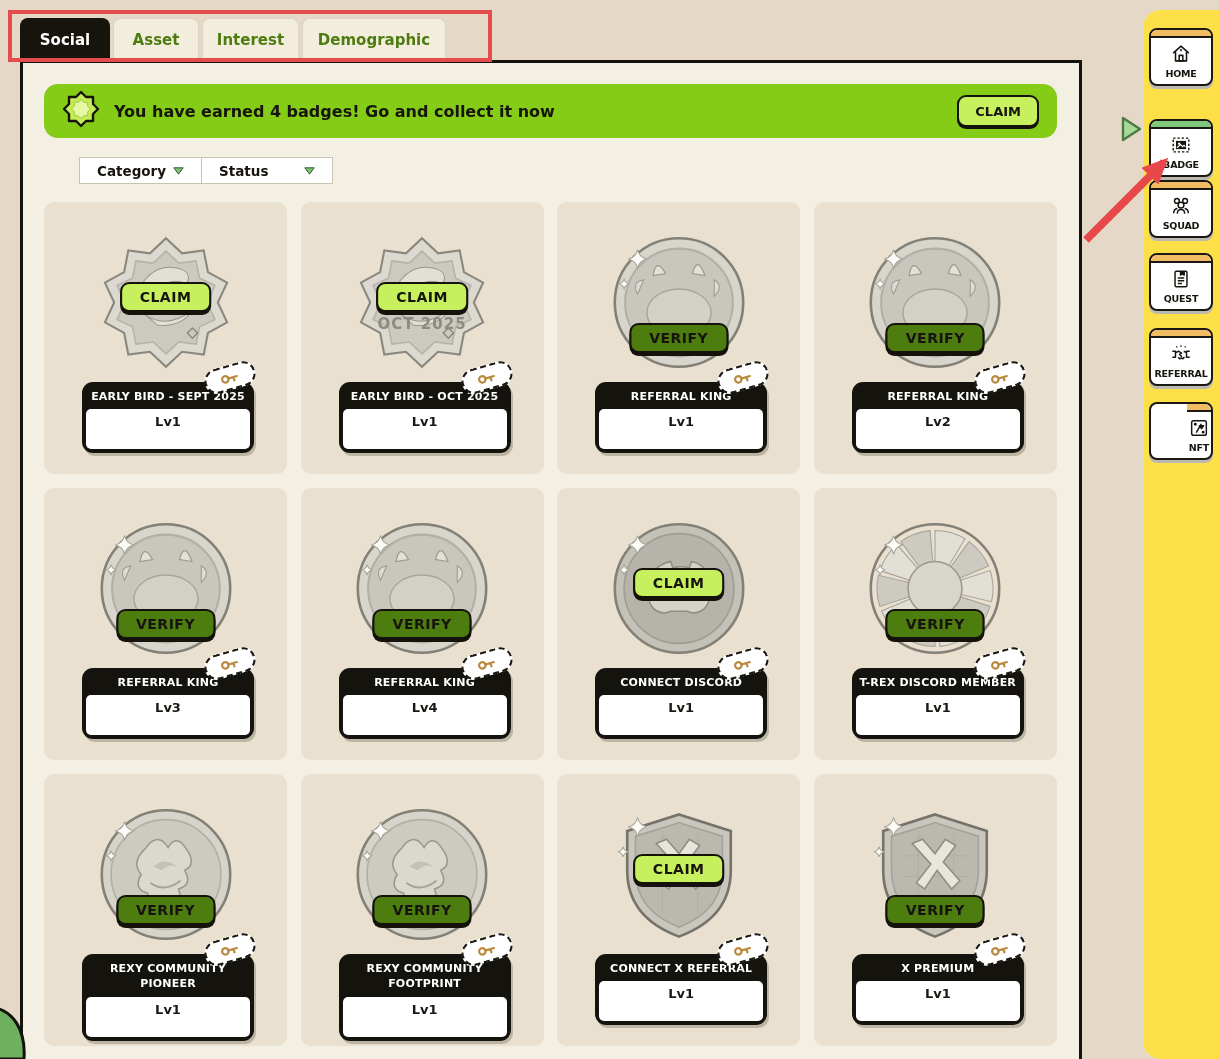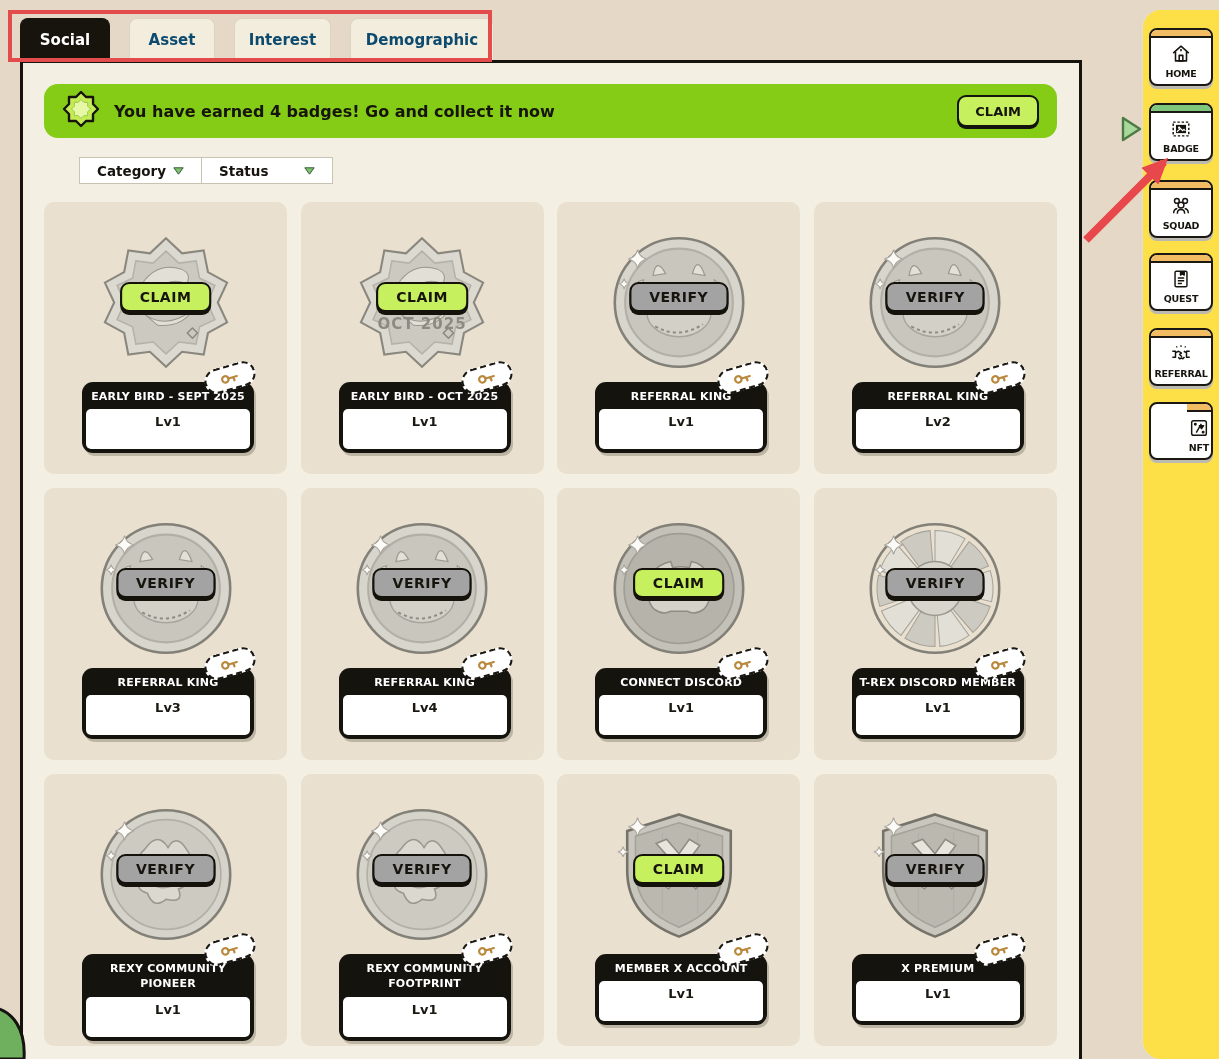--- a/index.html
+++ b/index.html
@@ -9,26 +9,26 @@
     background:#e5d8c6;
     font-family:"DejaVu Sans", "Liberation Sans", sans-serif;
     color:#17140e;
   }
   
   .main-panel {
     position:absolute; left:20px; top:60px; width:1062px; height:1020px;
     background:#f3efe3; border:3px solid #15130e; border-bottom:none;
   }
   
-  .tab-bar { position:absolute; left:20px; top:18px; display:flex; gap:19px; z-index:20; }
+  .tab-bar { position:absolute; left:20px; top:18px; display:flex; gap:3px; z-index:20; }
   .tab {
     height:42px; display:flex; align-items:center; justify-content:center;
     font-weight:800; font-size:15px; border-radius:8px 8px 0 0;
     background:#f3edde; border:1px solid #ddd5c3; border-bottom:none;
-    color:#0c4a6e; cursor:pointer;
+    color:#4d7c0f; cursor:pointer;
   }
   .tab.active { background:#17140e; color:#fff; border-color:#17140e; }
   
   .annot-rect {
     position:absolute; left:8px; top:10px; width:484px; height:52px;
     border:4px solid #e44b4c; z-index:30; pointer-events:none;
   }
   
   .notif {
     position:absolute; left:44px; top:84px; width:1013px; height:54px;
@@ -60,21 +60,21 @@
   }
   .badge-art { position:absolute; top:28px; left:50%; transform:translateX(-50%); }
   .action-btn {
     position:absolute; top:80px; left:50%; transform:translateX(-50%);
     height:30px; padding:0 18px; border:2.5px solid #15120c; border-radius:9px;
     font-weight:800; font-size:14px; letter-spacing:.5px; z-index:3;
     box-shadow:0 3px 0 #15120c; cursor:pointer; font-family:inherit; color:#17140e;
     white-space:nowrap;
   }
   .action-btn.claim  { background:#c7f05e; }
-  .action-btn.verify { background:#a3a3a3; }
+  .action-btn.verify { background:#4d7c0f;margin-top:41px; }
   .badge-subtitle {
     position:absolute; top:113px; left:0; width:100%; text-align:center;
     font-size:15px; font-weight:800; color:#8d8a82; letter-spacing:1px; z-index:3;
   }
   .label-block {
     position:absolute; top:180px; left:38px; width:172px;
     background:#15130e; border-radius:11px; padding:7px 4px 4px;
     box-shadow:2px 3px 0 rgba(60,50,35,.25);
   }
   .badge-title {
@@ -419,21 +419,21 @@
         </svg></div>
     <button class="action-btn claim">CLAIM</button>
 
     <div class="label-block">
       <div class="key-pill">
         <svg width="20" height="14" viewBox="0 0 20 14">
           <circle cx="5" cy="7" r="3.2" fill="none" stroke="#b9883c" stroke-width="2.2"></circle>
           <path d="M8.2 7 H17 M13.5 7 V10.5" fill="none" stroke="#b9883c" stroke-width="2.2" stroke-linecap="round"></path>
         </svg>
       </div>
-      <div class="badge-title">MEMBER X ACCOUNT</div>
+      <div class="badge-title">CONNECT X REFERRAL</div>
       <div class="badge-level">Lv1</div>
     </div>
   </div>
 
   <div class="card">
     <div class="badge-art"><svg viewBox="0 0 140 140" width="145" height="145">
           <path d="M70 12 L120 28 V66 C120 100 100 119 70 130 C40 119 20 100 20 66 V28 Z" fill="#c9c6be" stroke="#76736b" stroke-width="2.5"></path>
           <path d="M70 20 L112 33 V65 C112 95 95 111 70 121 C45 111 28 95 28 65 V33 Z" fill="#bbb8b0" stroke="#a5a29a" stroke-width="1.5"></path>
           <path d="M38 52 H104 M38 72 H104 M54 30 V108 M88 30 V108" stroke="#aeaba3" stroke-width="0.7" fill="none"></path>
           <path d="M48 40 L66 60 L52 78 L60 84 L72 66 L86 84 L94 76 L78 58 L90 42 L80 36 L70 50 L58 36 Z" fill="#e8e5dd" stroke="#8f8c84" stroke-width="1.5"></path>
@@ -461,21 +461,21 @@
       <div class="side-icon">
         <svg width="22" height="22" viewBox="0 0 24 24" fill="none" stroke="#17140e" stroke-width="1.7" stroke-linejoin="round">
           <path d="M3.5 11 L12 3.5 L20.5 11"></path>
           <path d="M6 9.5 V19.5 H18 V9.5"></path>
           <rect x="10" y="13.5" width="4" height="6"></rect>
           <path d="M12 6.5 V9"></path>
         </svg>
       </div>
       <div class="side-label">HOME</div>
     </button>
-    <button class="side-btn active" style="top: 93px;">
+    <button class="side-btn active" style="top: 109px;">
       <div class="side-strip"></div>
       <div class="side-icon">
         <svg width="22" height="22" viewBox="0 0 24 24">
           <rect x="3.5" y="4.5" width="17" height="15" fill="none" stroke="#17140e" stroke-width="1.6" stroke-dasharray="2.6 2"></rect>
           <rect x="6.5" y="7.5" width="11" height="9" fill="#17140e"></rect>
           <circle cx="10" cy="10.5" r="1.3" fill="#fff"></circle>
           <path d="M7.5 15 L11.5 11.5 L13.8 13.8 L15.3 12.3 L16.8 14.2" stroke="#fff" stroke-width="1.2" fill="none"></path>
         </svg>
       </div>
       <div class="side-label">BADGE</div>

